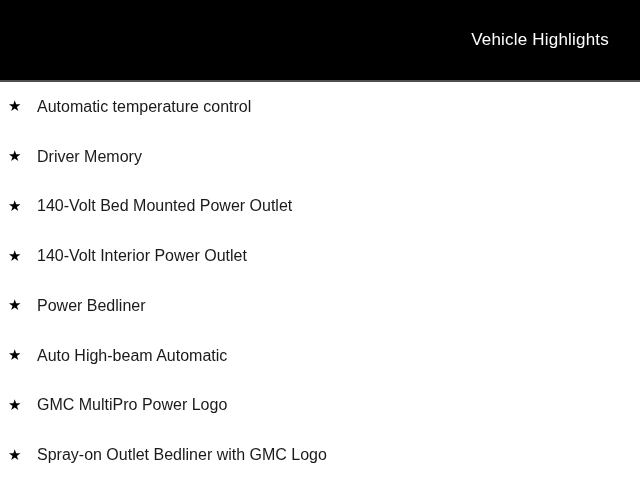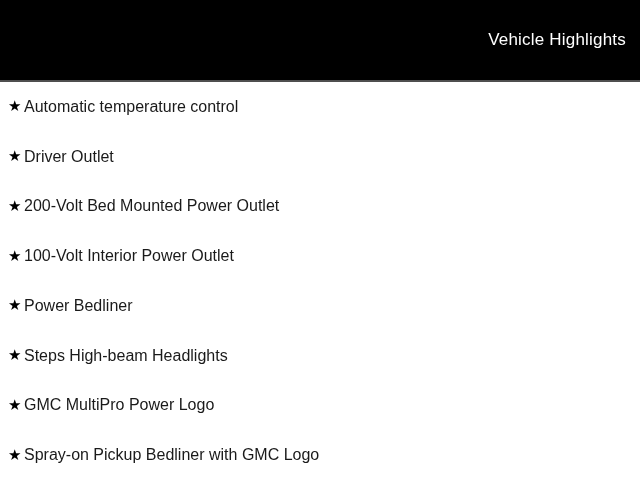--- a/index.html
+++ b/index.html
@@ -14,21 +14,21 @@
     overflow: hidden;
   }
   .header {
     height: 80px;
     background: #000000;
     border-bottom: 2px solid #4f4f4f;
     box-sizing: content-box;
     display: flex;
     align-items: center;
     justify-content: flex-end;
-    padding-right: 14px;
+    padding-right: 31px;
     text-decoration: underline;
   }
   .header-title {
     color: #ffffff;
     font-size: 17px;
     letter-spacing: 0.2px;
   }
   .highlights-list {
     height: 398px;
     display: flex;
@@ -44,58 +44,58 @@
     width: 12px;
     font-size: 15px;
     line-height: 1;
     color: #000000;
     flex: 0 0 auto;
     text-align: left;
     position: relative;
     top: -1px;
   }
   .item-label {
-    margin-left: 4px;
+    margin-left: 17px;
     font-size: 16px;
     color: #1a1a1a;
   }
 </style>
 </head>
 <body>
 
 <div class="header">
   <span class="header-title">Vehicle Highlights</span>
 </div>
 
 <div class="highlights-list">
   <div class="list-item">
     <span class="star">★</span>
     <span class="item-label">Automatic temperature control</span>
   </div>
   <div class="list-item">
     <span class="star">★</span>
-    <span class="item-label">Driver Outlet</span>
+    <span class="item-label">Driver Memory</span>
   </div>
   <div class="list-item">
     <span class="star">★</span>
-    <span class="item-label">200-Volt Bed Mounted Power Outlet</span>
+    <span class="item-label">140-Volt Bed Mounted Power Outlet</span>
   </div>
   <div class="list-item">
     <span class="star">★</span>
-    <span class="item-label">100-Volt Interior Power Outlet</span>
+    <span class="item-label">140-Volt Interior Power Outlet</span>
   </div>
   <div class="list-item">
     <span class="star">★</span>
     <span class="item-label">Power Bedliner</span>
   </div>
   <div class="list-item">
     <span class="star">★</span>
-    <span class="item-label">Steps High-beam Headlights</span>
+    <span class="item-label">Auto High-beam Automatic</span>
   </div>
   <div class="list-item">
     <span class="star">★</span>
     <span class="item-label">GMC MultiPro Power Logo</span>
   </div>
   <div class="list-item">
     <span class="star">★</span>
-    <span class="item-label">Spray-on Pickup Bedliner with GMC Logo</span>
+    <span class="item-label">Spray-on Outlet Bedliner with GMC Logo</span>
   </div>
 </div>
 
 </body></html>

